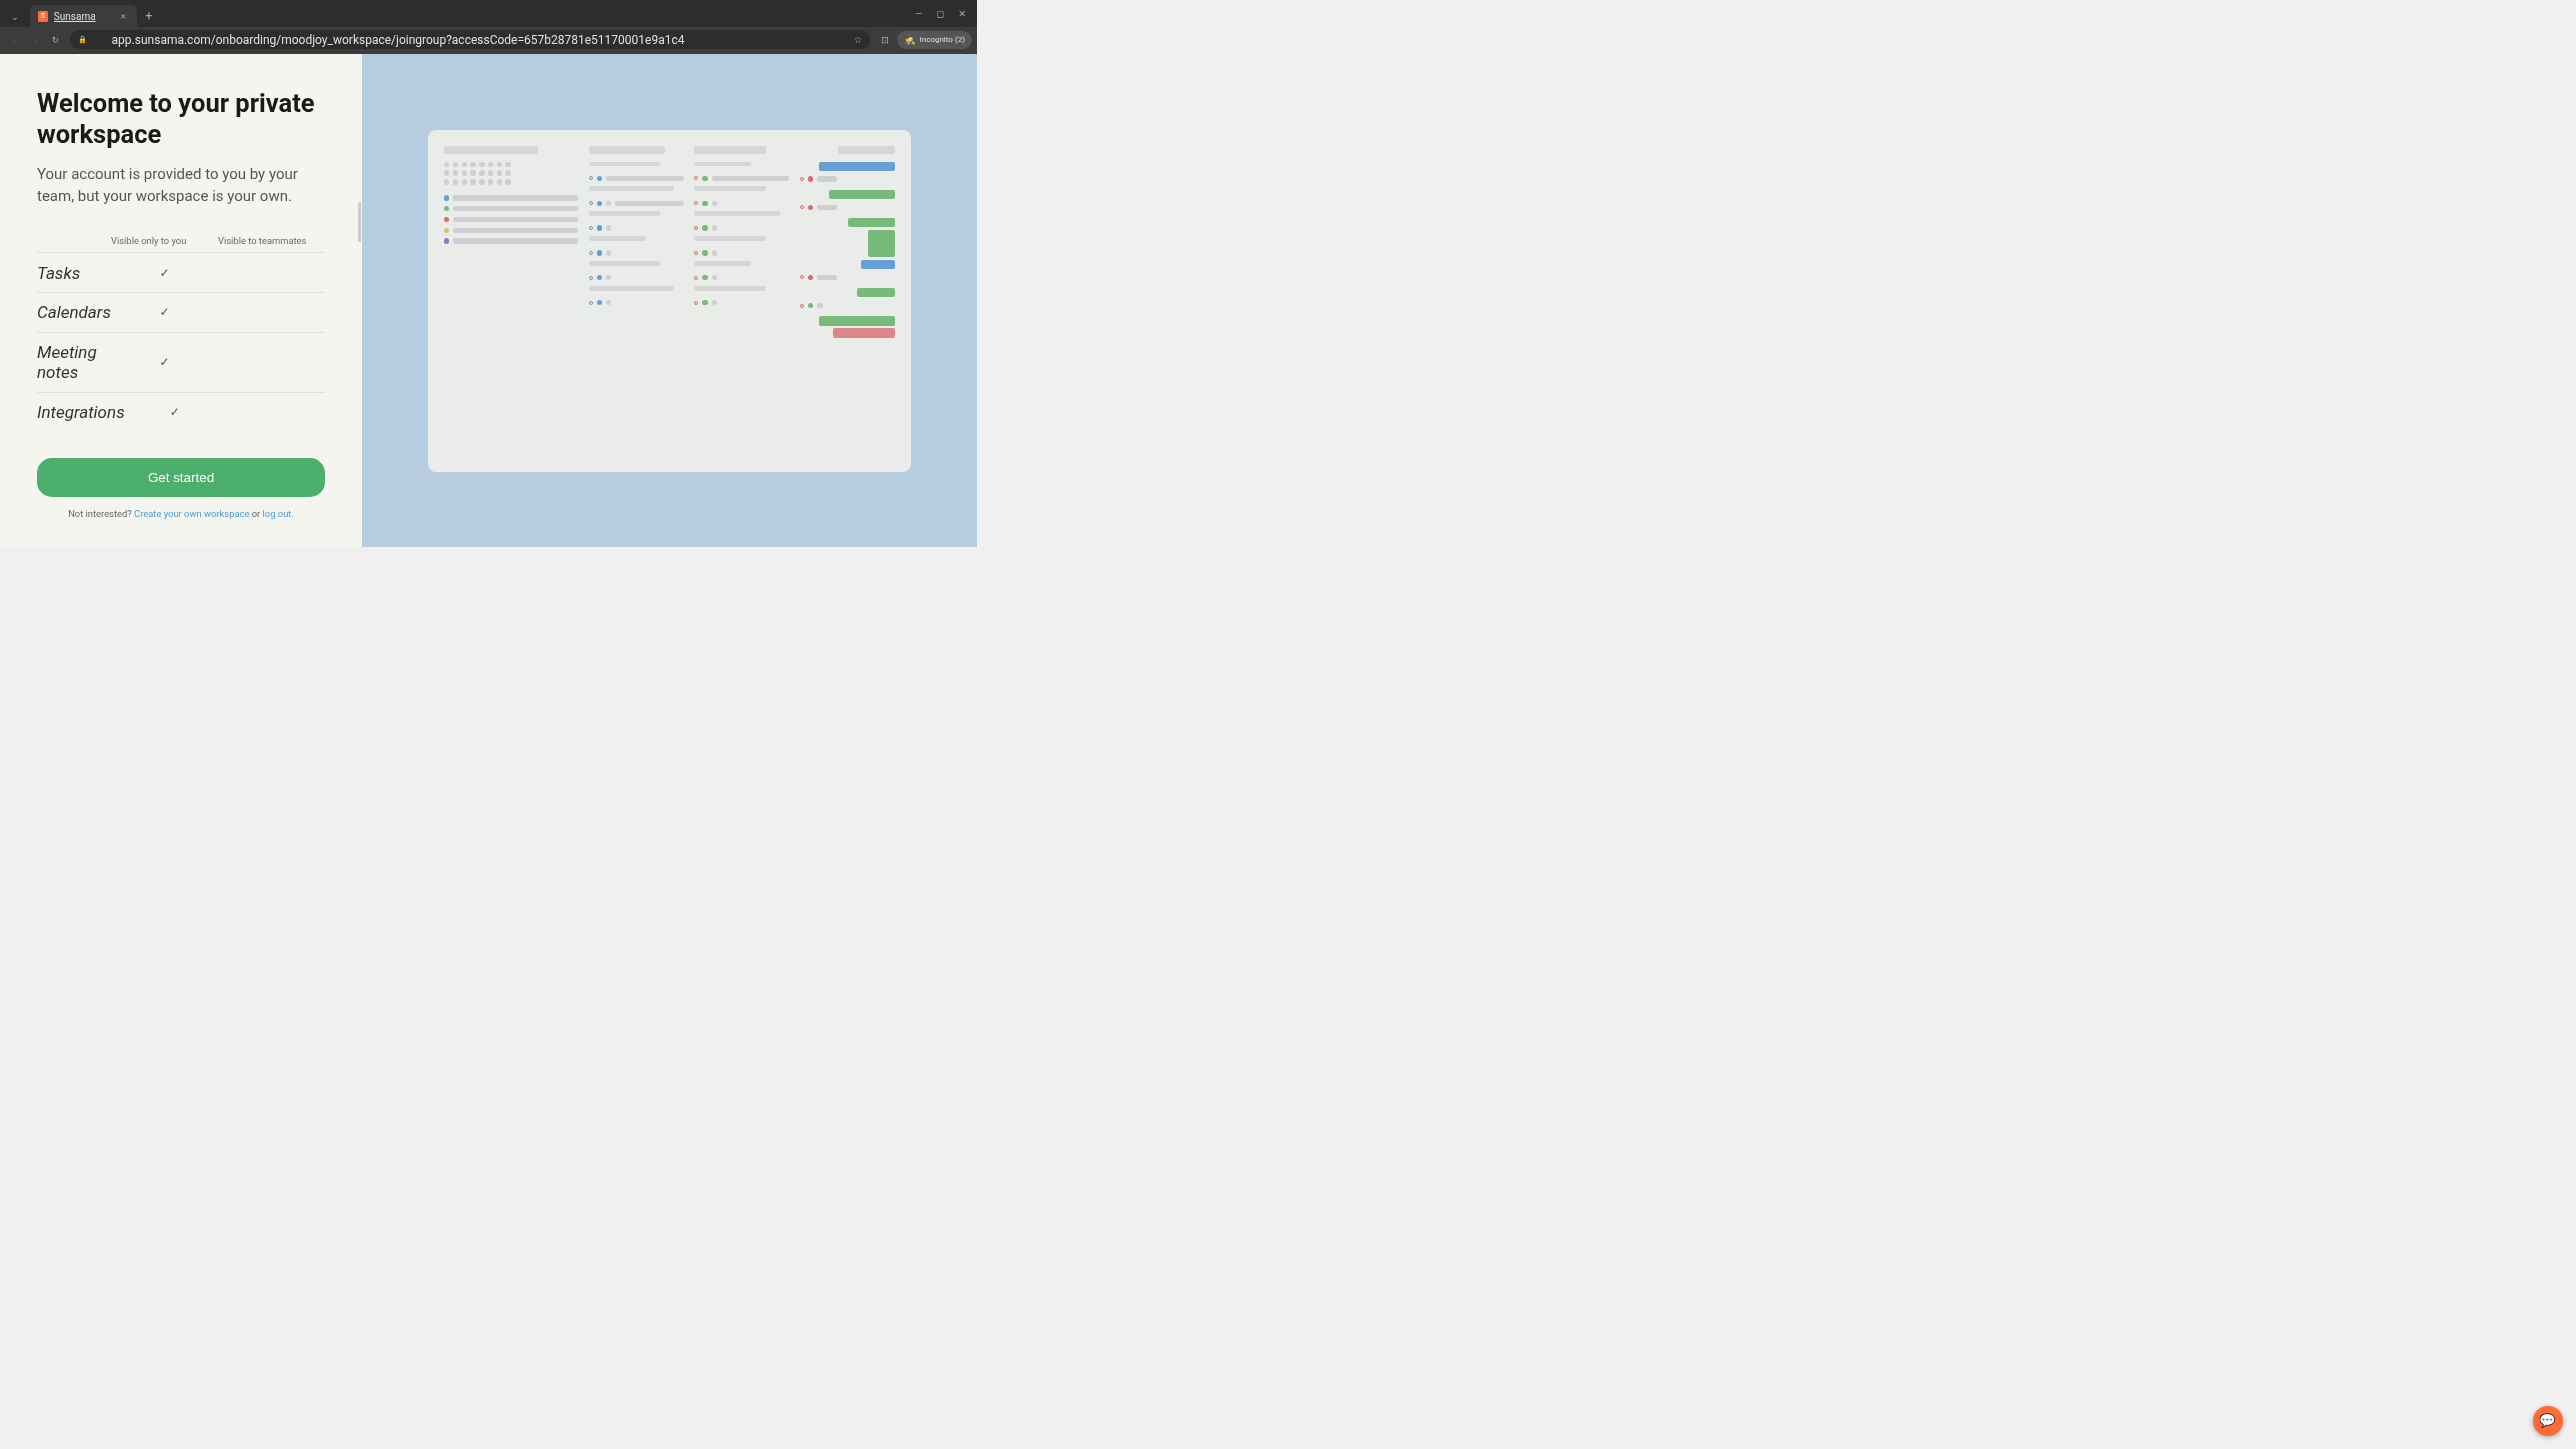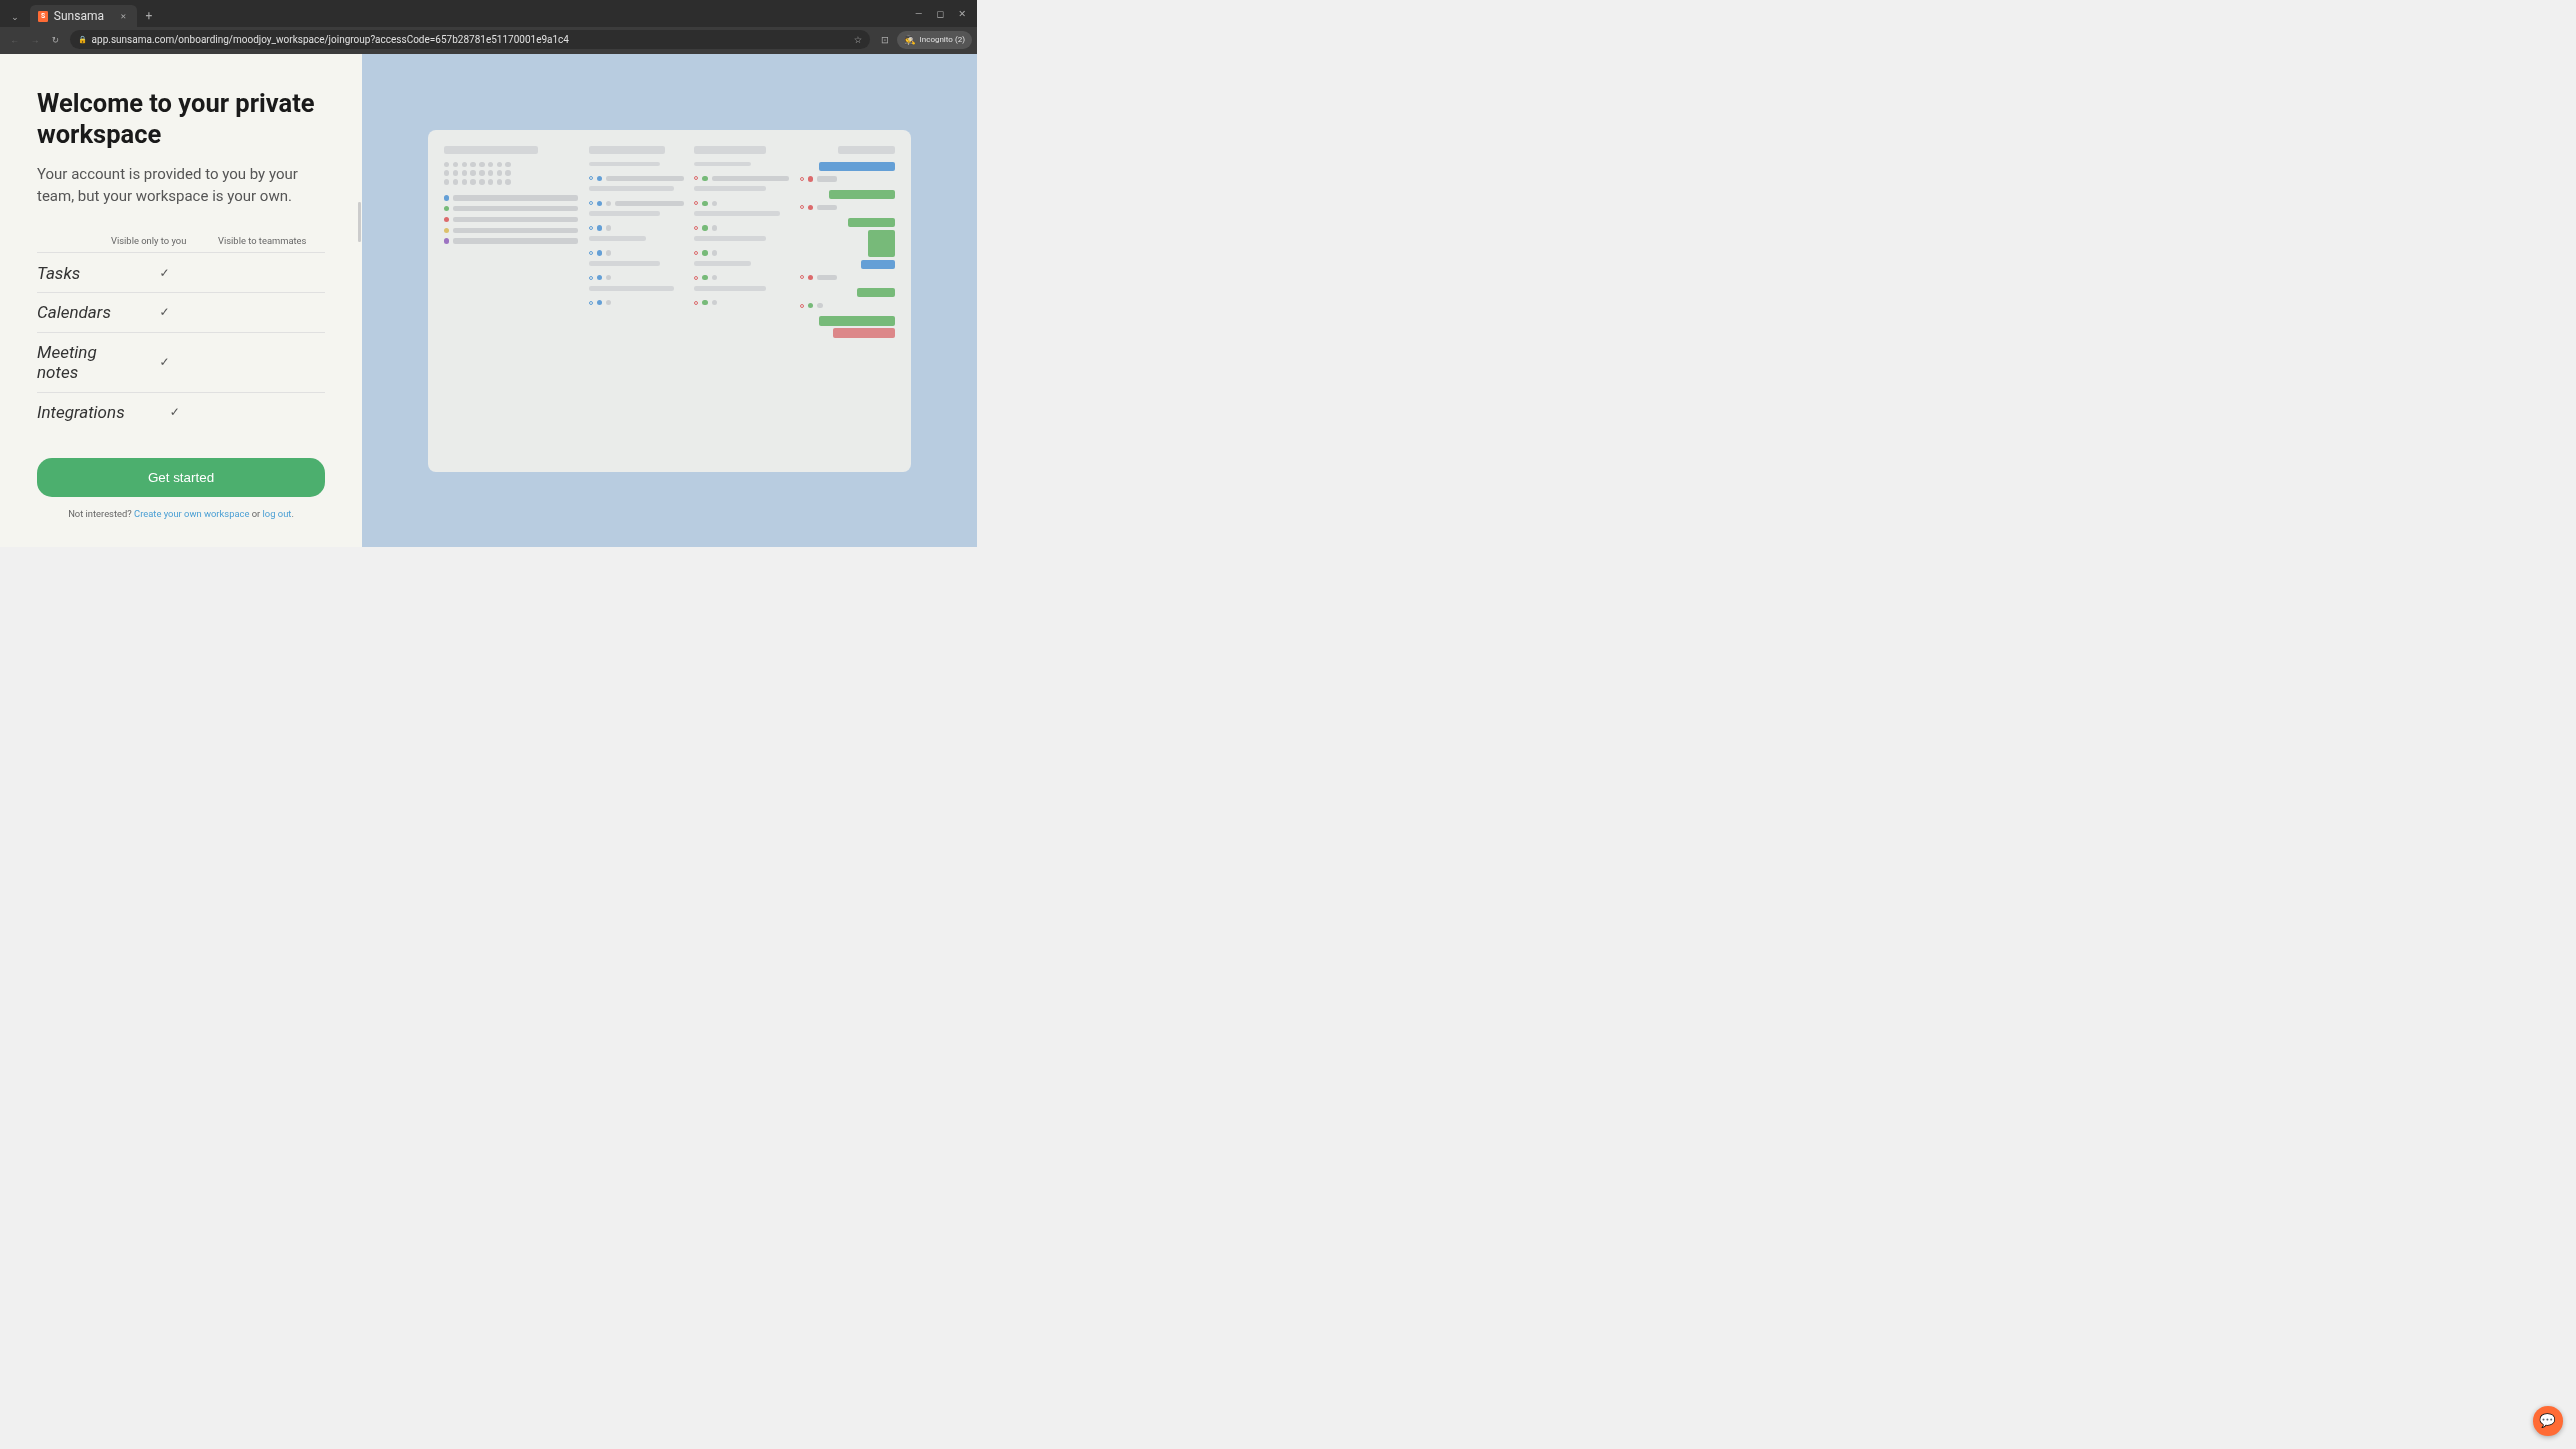--- a/index.html
+++ b/index.html
@@ -60,26 +60,27 @@
       background: #ff6b35;
       display: flex;
       align-items: center;
       justify-content: center;
       color: white;
       font-size: 6.7px;
       font-weight: bold;
       flex-shrink: 0;
     }
     .tab-title {
-      font-size: 12px;
+      font-size: 10px;
       color: #e0e0e0;
       flex: 1;
       overflow: hidden;
       text-overflow: ellipsis;
       white-space: nowrap;
+      text-decoration: underline;
     }
     .tab-close {
       width: 10.7px;
       height: 10.7px;
       border-radius: 50%;
       display: flex;
       align-items: center;
       justify-content: center;
       color: #aaa;
       font-size: 7.4px;
@@ -147,23 +148,24 @@
       display: flex;
       align-items: center;
       padding: 0 8px;
       gap: 4px;
     }
     .address-lock {
       color: #aaa;
       font-size: 7.4px;
     }
     .address-text {
-      font-size: 10px;
+      font-size: 12px;
       color: #e0e0e0;
       flex: 1;
+      margin-left: 20px;
     }
     .address-star {
       color: #aaa;
       font-size: 9.4px;
       cursor: pointer;
     }
     .toolbar-right {
       display: flex;
       align-items: center;
       gap: 2.7px;

